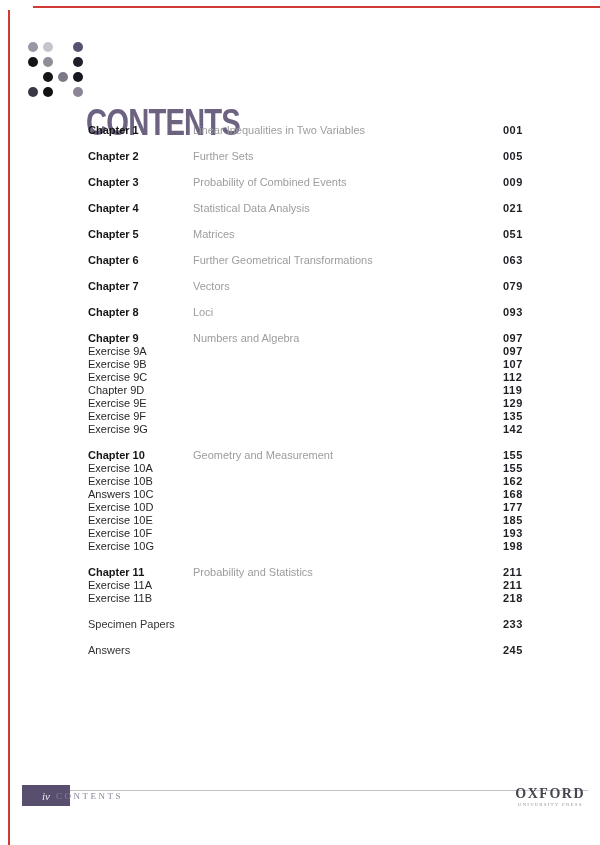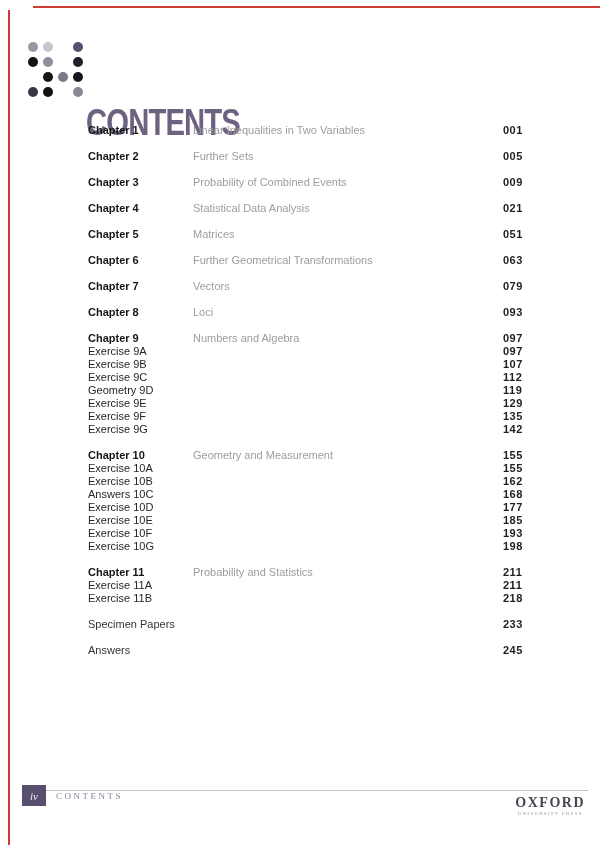--- a/index.html
+++ b/index.html
@@ -28,29 +28,29 @@
   .label{width:105px;flex:0 0 105px;color:#262626;}
   .label.chapter{font-weight:bold;color:#161616;}
   .label.section{color:#343434;}
   .rtitle{flex:1 1 auto;color:#9d9d9d;}
   .pageno{flex:0 0 42px;font-weight:bold;color:#1e1e24;letter-spacing:0.5px;}
 
   
   .footer{position:absolute;left:0;right:0;top:783px;height:40px;}
   .footer-rule{position:absolute;top:7px;left:22px;right:12px;height:1px;background:#c4c4c4;}
   .badge{
-    position:absolute;left:22px;top:2px;width:24px;height:21px;background:#574f6d;
+    position:absolute;left:22px;top:2px;width:48px;height:21px;background:#574f6d;
     color:#efeef3;font-family:"Liberation Serif",serif;font-style:italic;font-size:11px;
     display:flex;align-items:center;justify-content:center;
   }
   .footer-section{
     position:absolute;left:56px;top:8px;font-family:"Liberation Serif",serif;
     font-size:9px;letter-spacing:2.5px;color:#8a8398;
   }
-  .publisher{position:absolute;right:15px;top:13px;text-align:center;}
+  .publisher{position:absolute;right:15px;top:4px;text-align:center;}
   .publisher-name{
     font-family:"Liberation Serif",serif;font-size:14px;font-weight:600;
     letter-spacing:1.5px;color:#45454f;line-height:14px;
   }
   .publisher-sub{
     font-family:"Liberation Serif",serif;font-size:5px;letter-spacing:1.2px;
     color:#9a9aa2;line-height:6px;margin-top:1px;
   }
 </style>
 </head>
@@ -150,21 +150,21 @@
           <span class="label exercise">Exercise 9B</span>
           <span class="rtitle"></span>
           <span class="pageno">107</span>
         </div>
         <div class="row">
           <span class="label exercise">Exercise 9C</span>
           <span class="rtitle"></span>
           <span class="pageno">112</span>
         </div>
         <div class="row">
-          <span class="label exercise">Geometry 9D</span>
+          <span class="label exercise">Chapter 9D</span>
           <span class="rtitle"></span>
           <span class="pageno">119</span>
         </div>
         <div class="row">
           <span class="label exercise">Exercise 9E</span>
           <span class="rtitle"></span>
           <span class="pageno">129</span>
         </div>
         <div class="row">
           <span class="label exercise">Exercise 9F</span>

